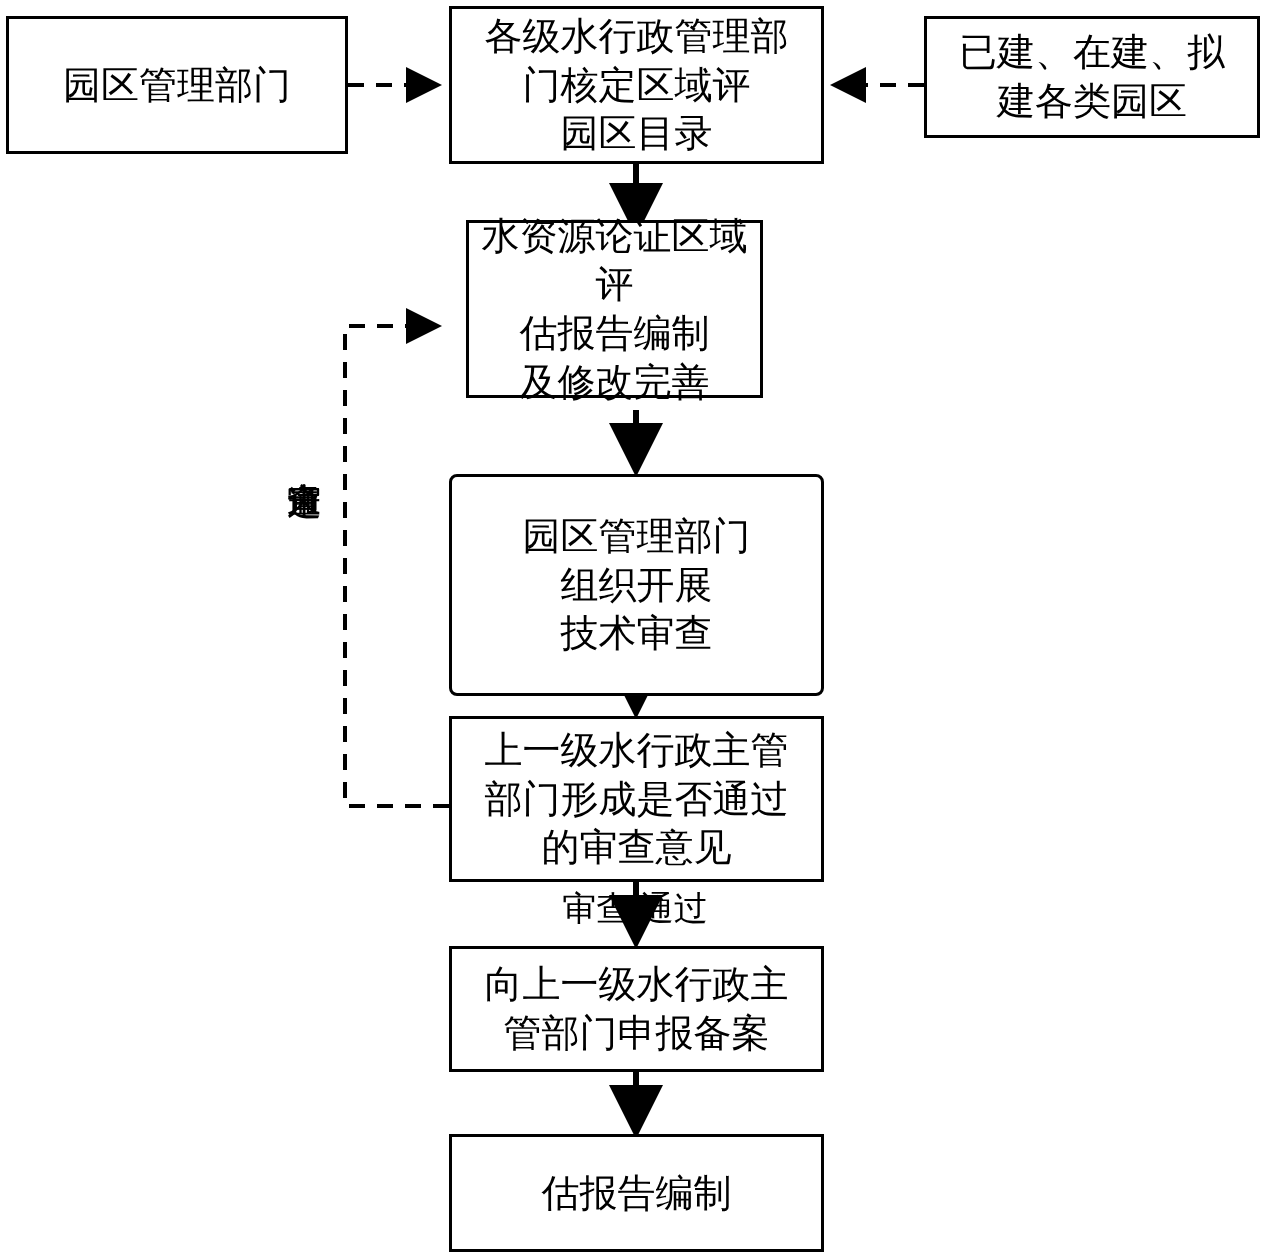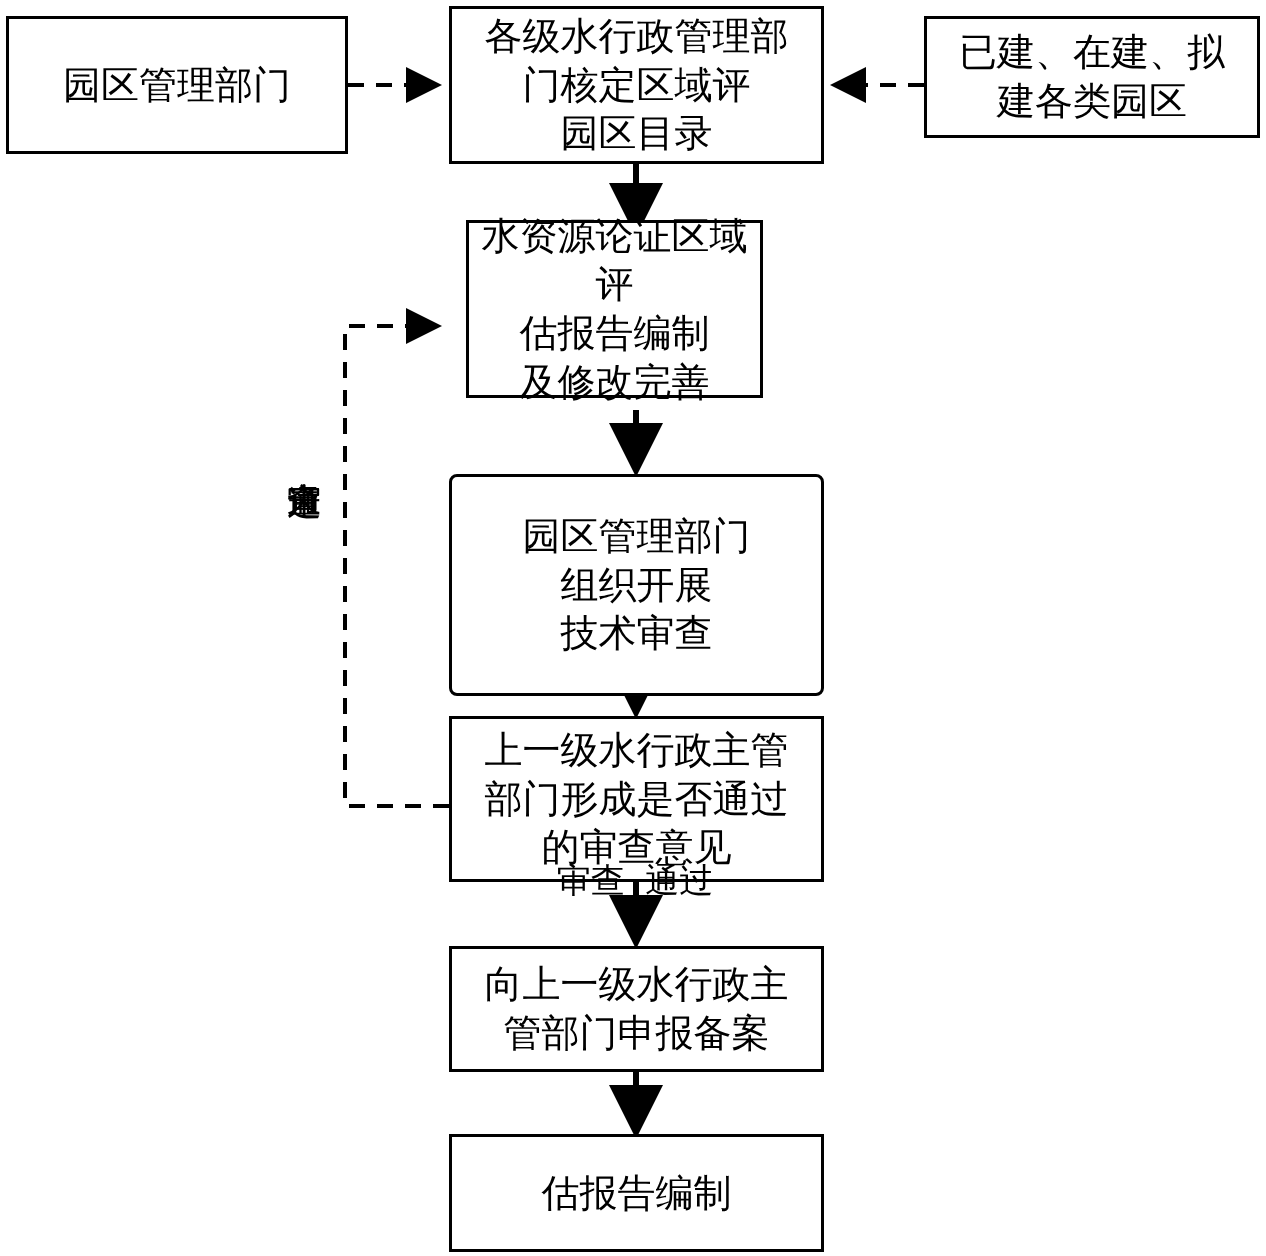--- a/index.html
+++ b/index.html
@@ -120,15 +120,15 @@
 部门形成是否通过
 的审查意见</span>
   </div>
 
   <div class="node" style="left:449px; top:1134px; width:375px; height:118px;">
     <span>估报告编制</span>
   </div>
 
   <div class="edge-label vertical" style="left:286px; top:455px;">审查未通过</div>
 
-  <div class="edge-label" style="left:540px; top:866px; width:190px;font-family:Liberation Mono, monospace;">审查 通过</div>
+  <div class="edge-label" style="left:540px; top:891px; width:190px;">审查 通过</div>
 
 </div>
 
 </body></html>

